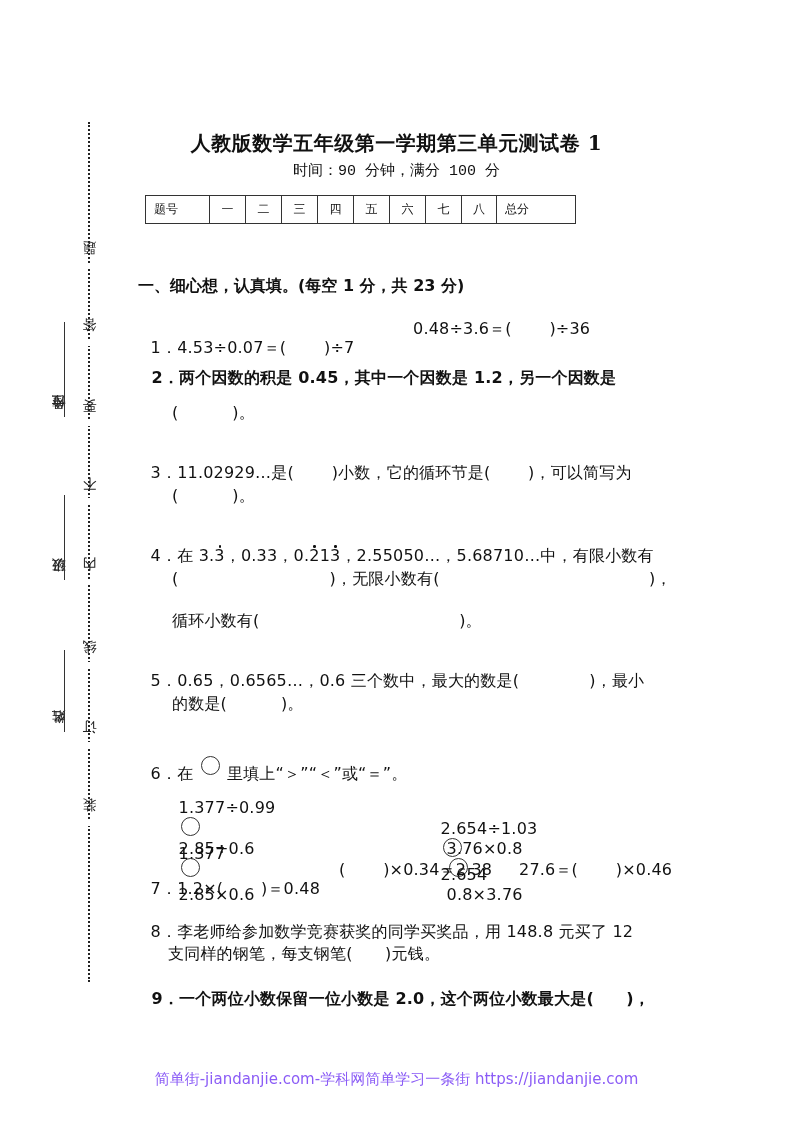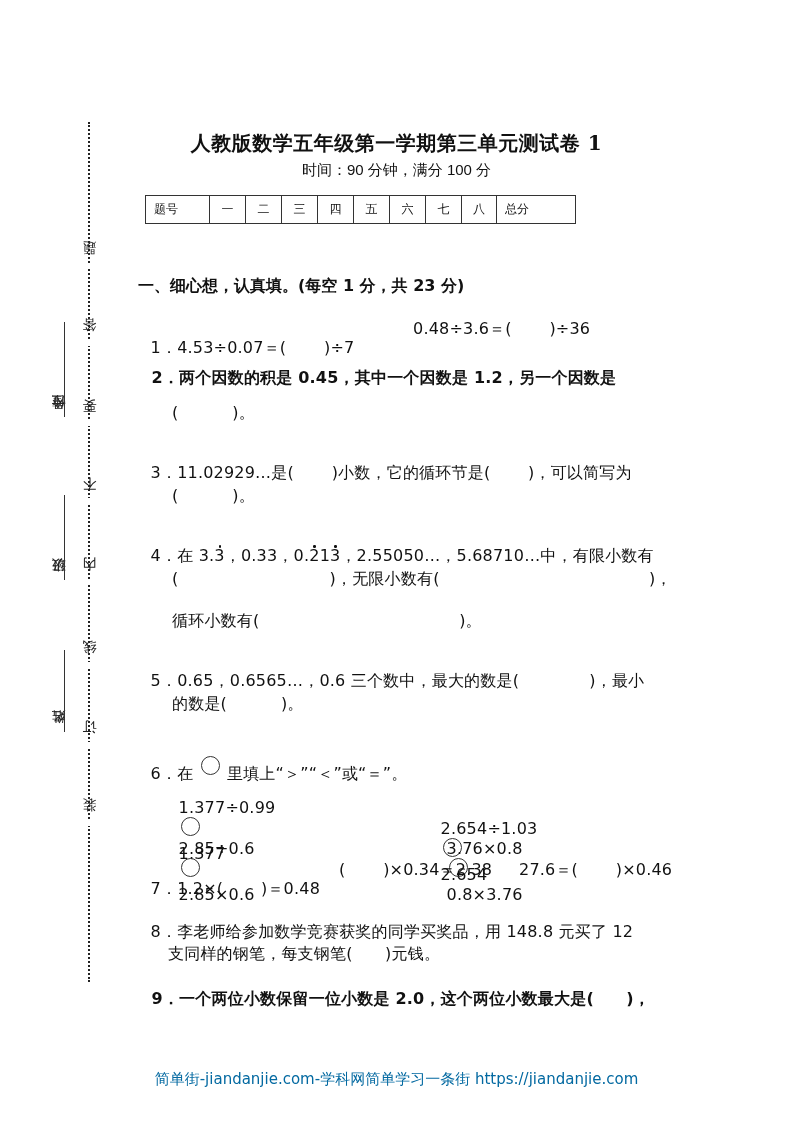--- a/index.html
+++ b/index.html
@@ -1,33 +1,33 @@
 <!DOCTYPE html>
 <html><head>
 <meta charset="utf-8">
 <style>
   html,body{margin:0;padding:0;background:#fff;}
   body{width:793px;height:1122px;position:relative;overflow:hidden;
        font-family:"DejaVu Sans","Liberation Sans",sans-serif;color:#111;}
   .abs{position:absolute;}
   .title{left:0;width:793px;top:130px;text-align:center;font-family:"DejaVu Serif","Liberation Serif",serif;
          font-size:20px;font-weight:bold;letter-spacing:0.5px;}
-  .subtitle{left:0;width:793px;top:161px;text-align:center;font-family:Liberation Sans, sans-serif;
+  .subtitle{left:0;width:793px;top:161px;text-align:center;font-family:Liberation Mono, monospace;
          font-size:15px;}
   table.score{position:absolute;left:145px;top:195px;border-collapse:collapse;
       font-family:"DejaVu Serif","Liberation Serif",serif;font-size:12px;}
   table.score td{border:1px solid #333;height:27px;padding:0 0 0 8px;text-align:left;}
   .sec{left:138px;top:276px;font-size:16px;font-weight:bold;}
   .line{left:140px;font-size:16px;white-space:pre;letter-spacing:0.2px;}
   .circ{display:inline-block;width:17px;height:17px;border:1px solid #333;border-radius:50%;
         vertical-align:4px;margin:0 2px;}
   .dot{position:relative;}
   .dot::before{content:"";position:absolute;left:50%;top:-1px;width:2.5px;height:2.5px;margin-left:-1px;
       background:#111;border-radius:50%;}
-  .footer{left:0;width:793px;top:1070px;text-align:center;font-size:15px;color:#0369a1;}
+  .footer{left:0;width:793px;top:1070px;text-align:center;font-size:15px;color:#8b5cf6;}
   .vline{left:88px;top:122px;height:860px;border-left:2px dotted #222;}
   .vlabel{font-size:14px;color:#222;background:#fff;padding:3px 0;writing-mode:vertical-rl;transform:rotate(180deg);}
   .field{font-size:14px;color:#222;writing-mode:vertical-rl;transform:rotate(180deg);}
   .fieldline{border-left:1px solid #333;}
 </style>
 </head>
 <body>
 
 <div class="abs vline"></div>
 <div class="abs vlabel" style="left:80px;top:263px;">题</div>

